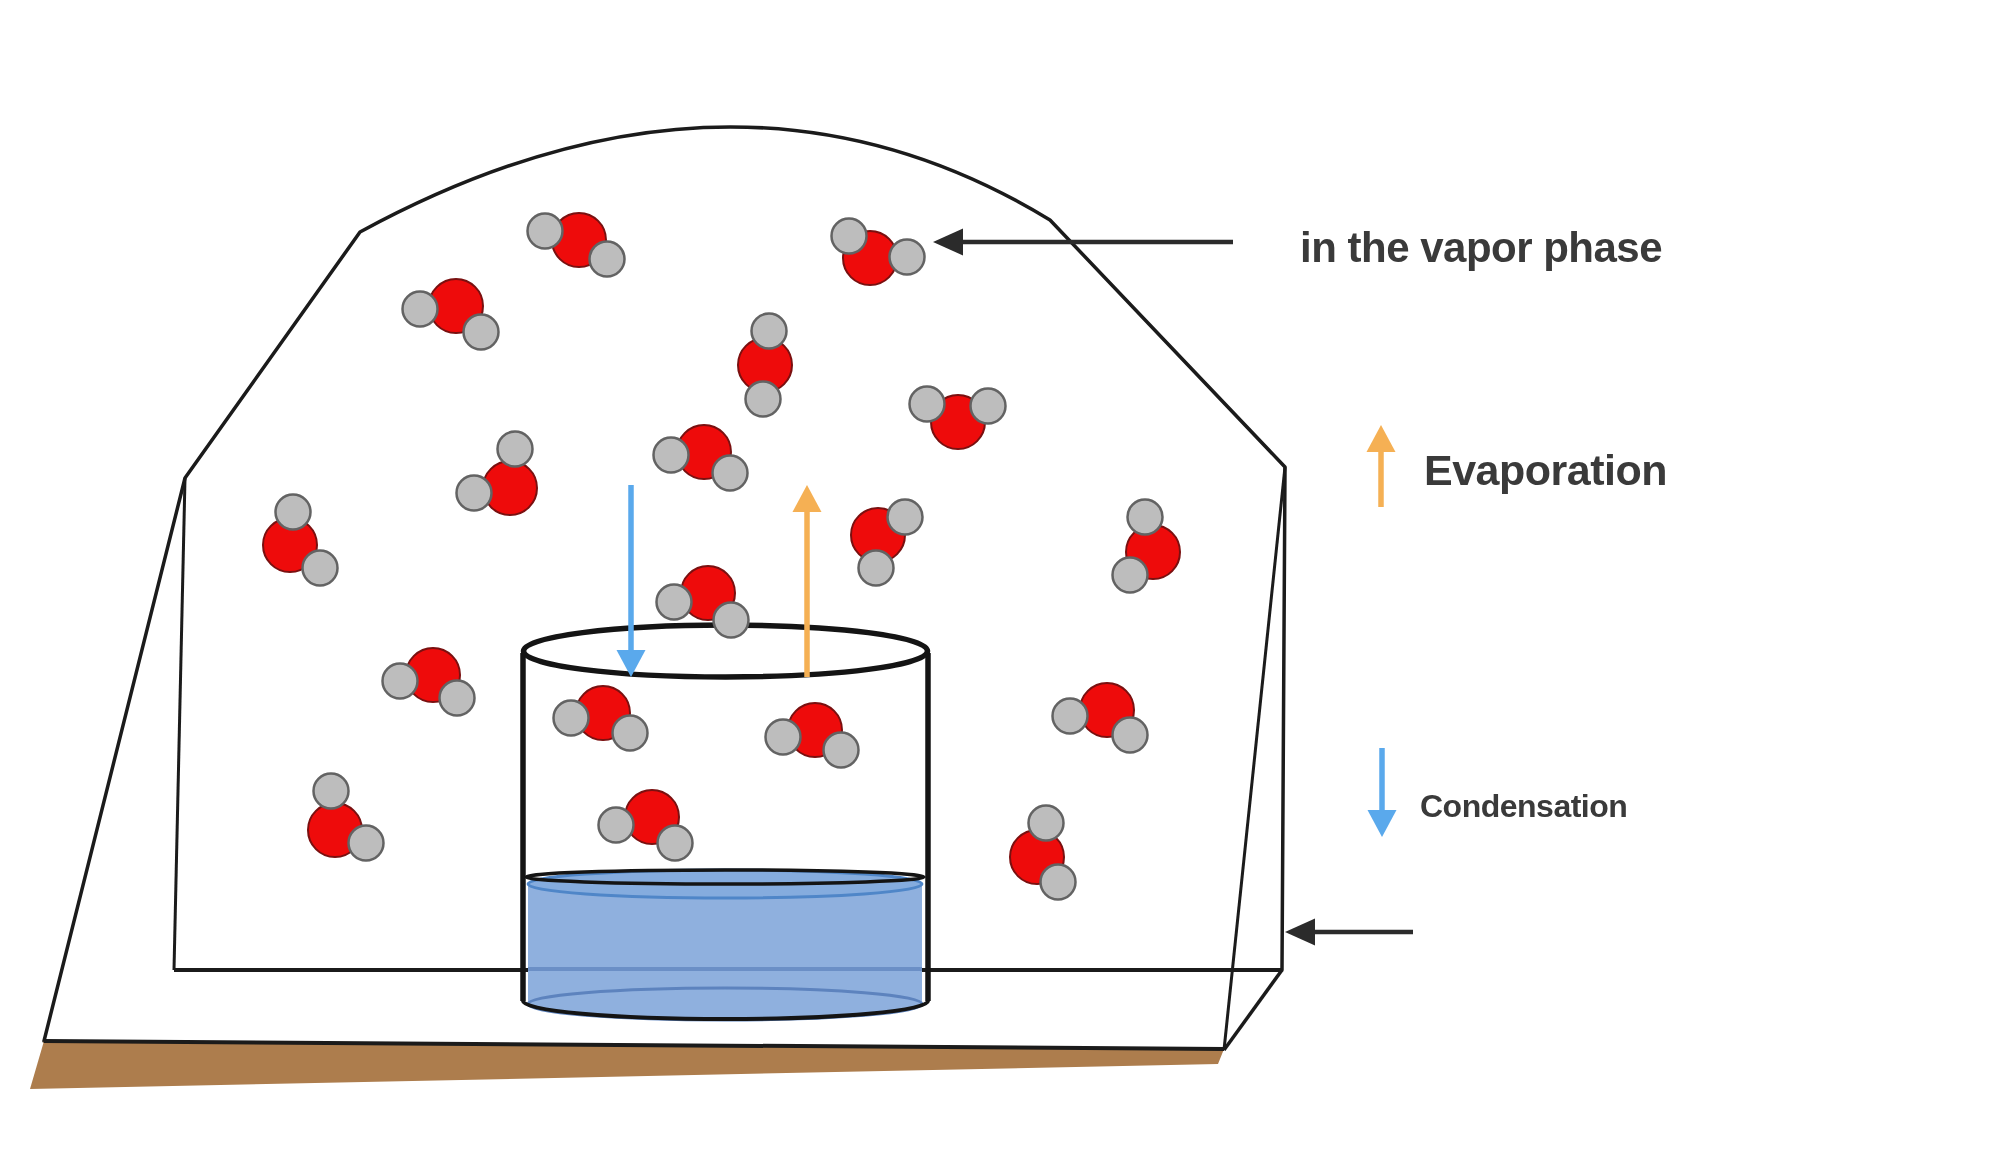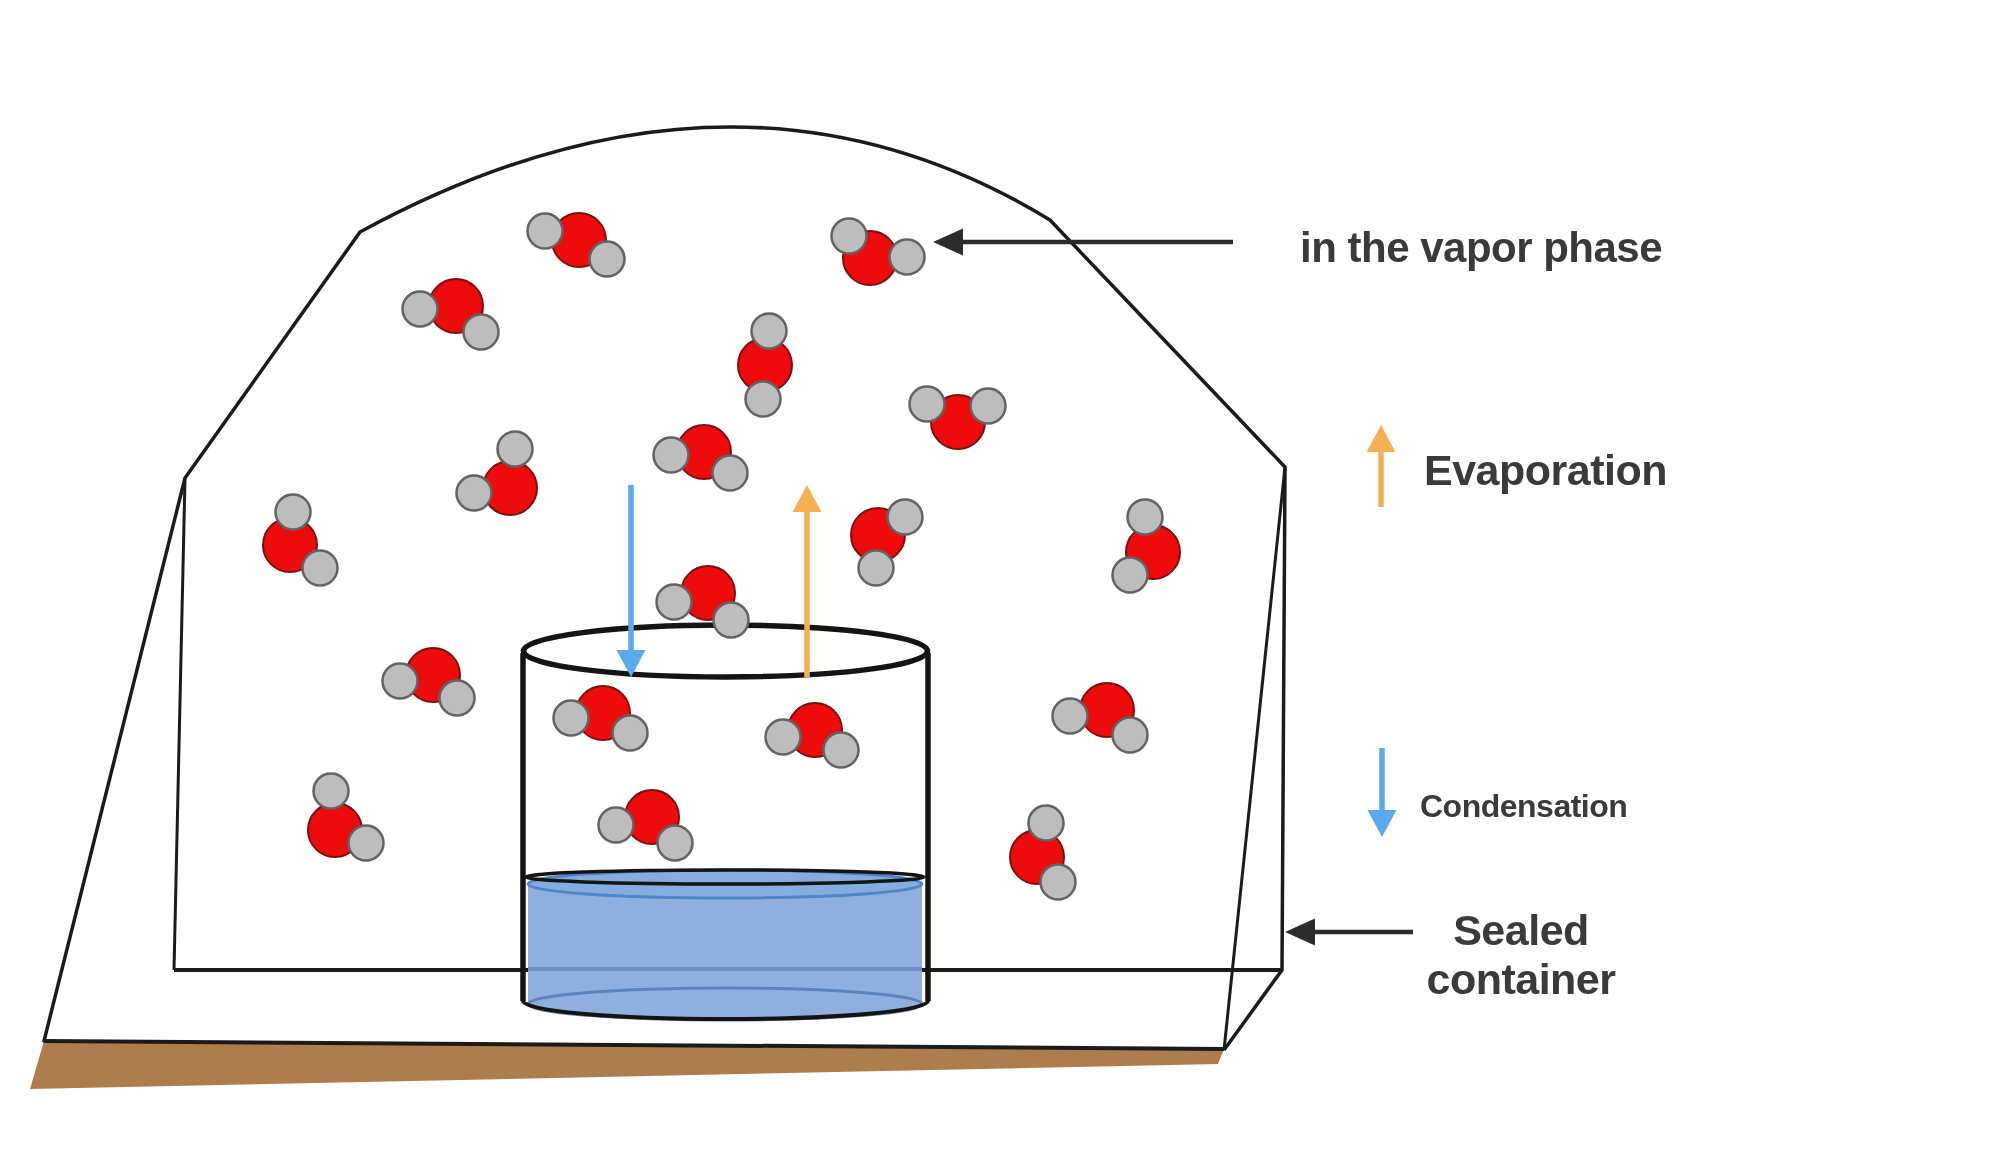--- a/index.html
+++ b/index.html
@@ -179,17 +179,13 @@
         <g>
           <line x1="1382" y1="748" x2="1382" y2="810" stroke="#5aa9ec" stroke-width="5.5"></line>
           <polygon points="1367.5,810 1396.5,810 1382,837" fill="#5aa9ec"></polygon>
         </g>
       </g>
   </svg>
 
   <div class="lbl lbl-vapor">in the vapor phase</div>
   <div class="lbl lbl-evap">Evaporation</div>
   <div class="lbl lbl-cond">Condensation</div>
-  <div class="lbl lbl-sealed">
-    <span>Sealed</span><br>
-    <span>container</span>
-  </div>
 </div>
 
 </body></html>

